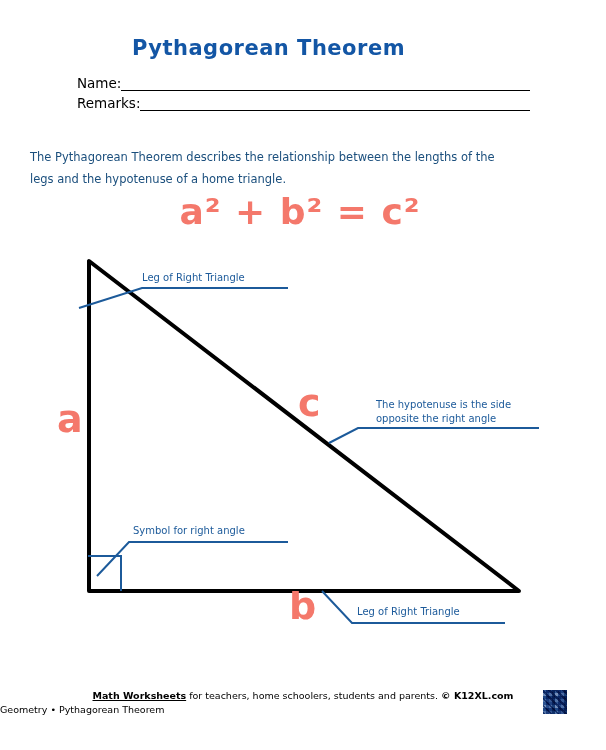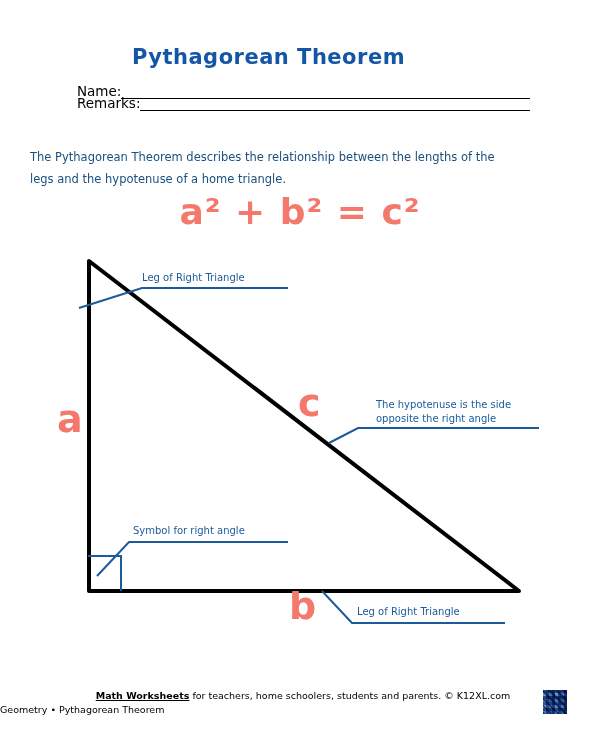--- a/index.html
+++ b/index.html
@@ -7,21 +7,21 @@
   .page {
     position: relative;
     width: 606px;
     height: 750px;
     background: #ffffff;
     font-family: "DejaVu Sans", "Liberation Sans", sans-serif;
     overflow: hidden;
   }
   .title {
     position: absolute;
-    top: 45px; left: 0; width: 521px;
+    top: 36px; left: 0; width: 521px;
     text-align: center;
     font-size: 21px;
     font-weight: bold;
     color: #1356a5;
     letter-spacing: 0.5px;
     padding-left: 16px;
   }
   .field-row {
     position: absolute;
     left: 77px; right: 76px;
@@ -32,21 +32,21 @@
     font-size: 13.5px;
     color: #000000;
     white-space: nowrap;
     line-height: 15px;
   }
   .field-row .rule {
     flex: 1;
     border-bottom: 1.5px solid #000000;
     height: 14px;
   }
-  .row-name { top: 84px; }
+  .row-name { top: 76px; }
   .row-remarks { top: 96px; }
   .intro {
     position: absolute;
     left: 30px; top: 146px;
     width: 480px;
     font-size: 11.5px;
     line-height: 22px;
     color: #1b4f7d;
     white-space: pre-line;
   }
@@ -86,21 +86,21 @@
   .letter-a { left: 57px;  top: 400px; }
   .letter-c { left: 298px; top: 384px; }
   .letter-b { left: 289px; top: 587px; }
   .footer-line1 {
     position: absolute;
     top: 690px; left: 0; width: 606px;
     text-align: center;
     font-size: 9.5px;
     color: #000000;
   }
-  .footer-line1 .bold { font-weight: normal; }
+  .footer-line1 .bold { font-weight: bold; }
   .footer-line1 .link { font-weight: bold; text-decoration: underline; color: #000000; }
   .footer-line2 {
     position: absolute;
     top: 704px; left: 0; width: 606px;
     text-align: left;
     font-size: 9.5px;
     color: #000000;
   }
   .qr {
     position: absolute;

